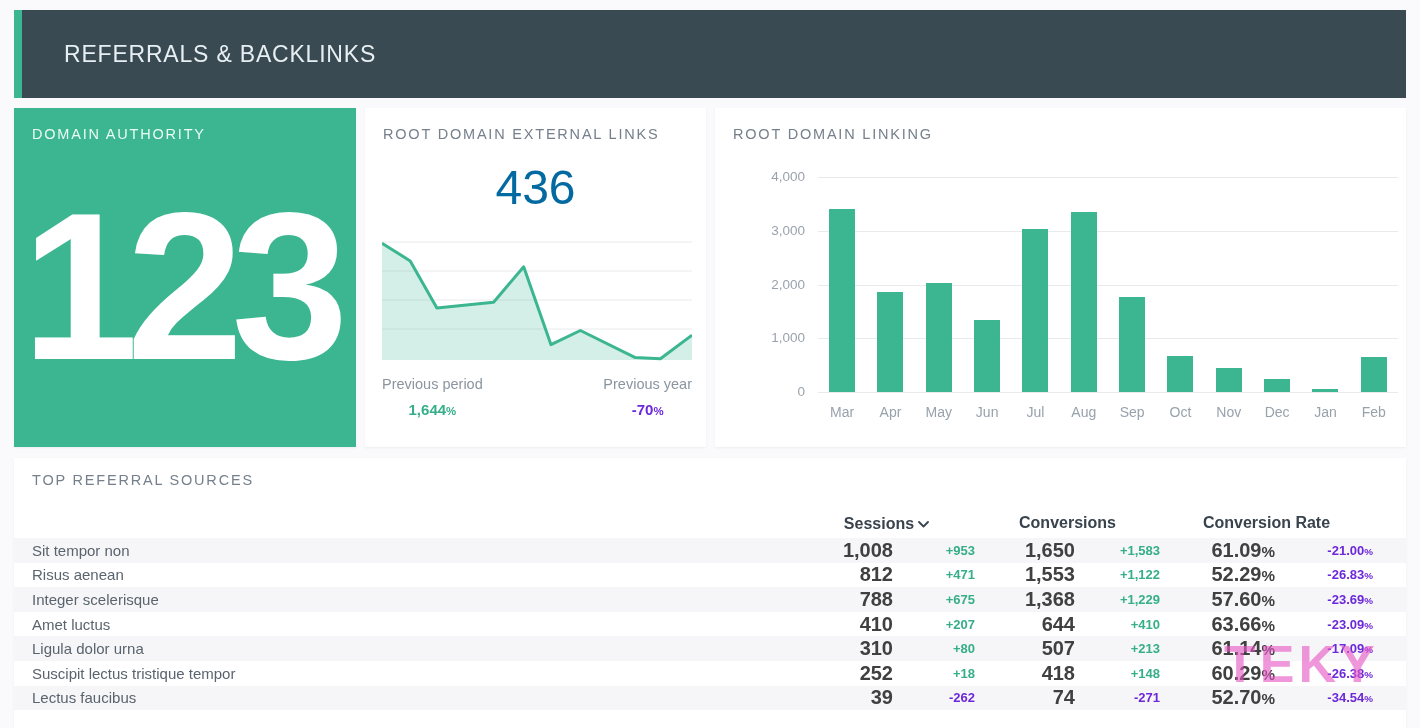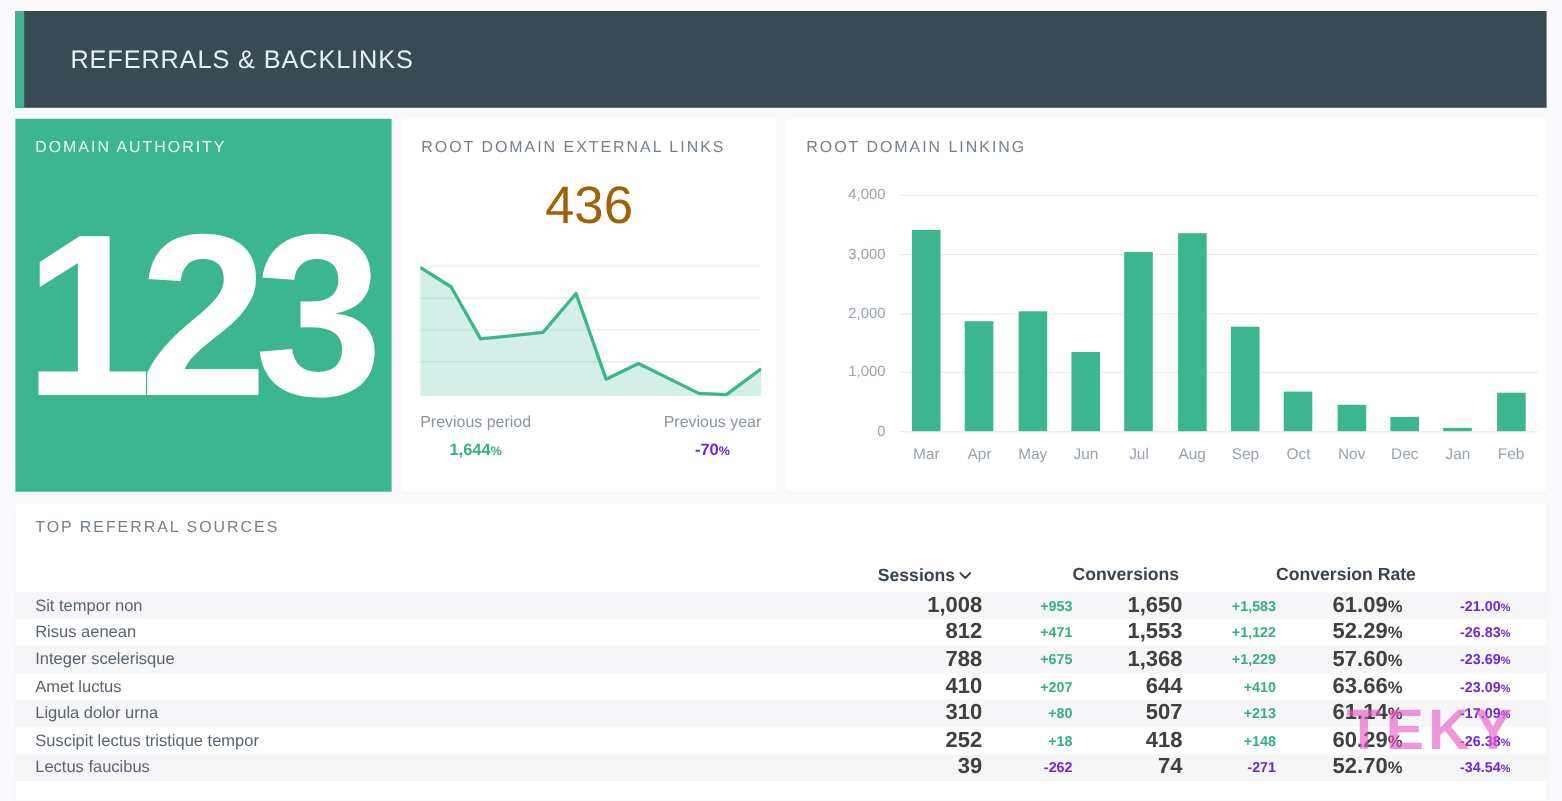--- a/index.html
+++ b/index.html
@@ -19,21 +19,21 @@
 
   
   #card-da { left:14px; top:108px; width:342px; height:339px; background:#3cb690; }
   #card-da .card-title { color:#eafaf4; }
   .da-value { position:absolute; left:0; right:0; top:74px; text-align:center; color:#ffffff;
               font-size:210px; line-height:1; font-weight:700; letter-spacing:-12px; padding-right:12px; }
 
   
   #card-links { left:365px; top:108px; width:341px; height:339px; }
   .links-value { position:absolute; left:0; right:0; top:52px; text-align:center;
-                 font-size:48px; color:#a16207; font-weight:400; }
+                 font-size:48px; color:#0369a1; font-weight:400; }
   .spark { position:absolute; left:17px; top:132px; width:310px; height:123px; }
   .spark-foot { position:absolute; left:17px; right:14px; top:268px; display:flex; justify-content:space-between; }
   .spark-col { text-align:center; }
   .spark-label { font-size:14.5px; color:#8b95a0; }
   .spark-val { margin-top:9px; font-size:15px; font-weight:700; }
 
   .up   { color:#35ae89; }
   .down { color:#6d28d9; }
 
   
@@ -47,21 +47,21 @@
   .xlabels { position:absolute; left:103px; right:8px; top:296px; display:flex; }
   .xlabel { flex:1; text-align:center; font-size:14px; color:#98a2ac; }
 
   
   #card-table { left:14px; top:458px; width:1392px; height:270px; }
   .tbl-title { position:absolute; left:18px; top:14px; font-size:14.5px; letter-spacing:1.8px; color:#75808c; }
   .tbl-head { position:absolute; left:0; right:0; top:50px; height:30px;
               display:grid; grid-template-columns:1fr 95px 82px 100px 85px 115px 98px;
               padding:0 33px 0 18px; align-items:center; }
   .th { font-size:16px; font-weight:700; color:#39434d; }
-  .th-group { text-align:left; white-space:nowrap; }
+  .th-group { text-align:center; white-space:nowrap; }
   .th-sessions { grid-column:2/4; }
   .th-conversions { grid-column:4/6; }
   .th-rate { grid-column:6/8; }
   .sort-icon { display:inline-block; margin-left:4px; vertical-align:1px; }
   .tbl-body { position:absolute; left:0; right:0; top:80px; }
   .row { display:grid; grid-template-columns:1fr 95px 82px 100px 85px 115px 98px;
          padding:0 33px 0 18px; align-items:center; height:24.6px; }
   .row.striped { background:#f6f6f8; }
   .cell-campaign { font-size:15px; color:#5a646e; white-space:nowrap; }
   .cell-val { font-size:20px; font-weight:700; color:#404040; text-align:right; white-space:nowrap; }

